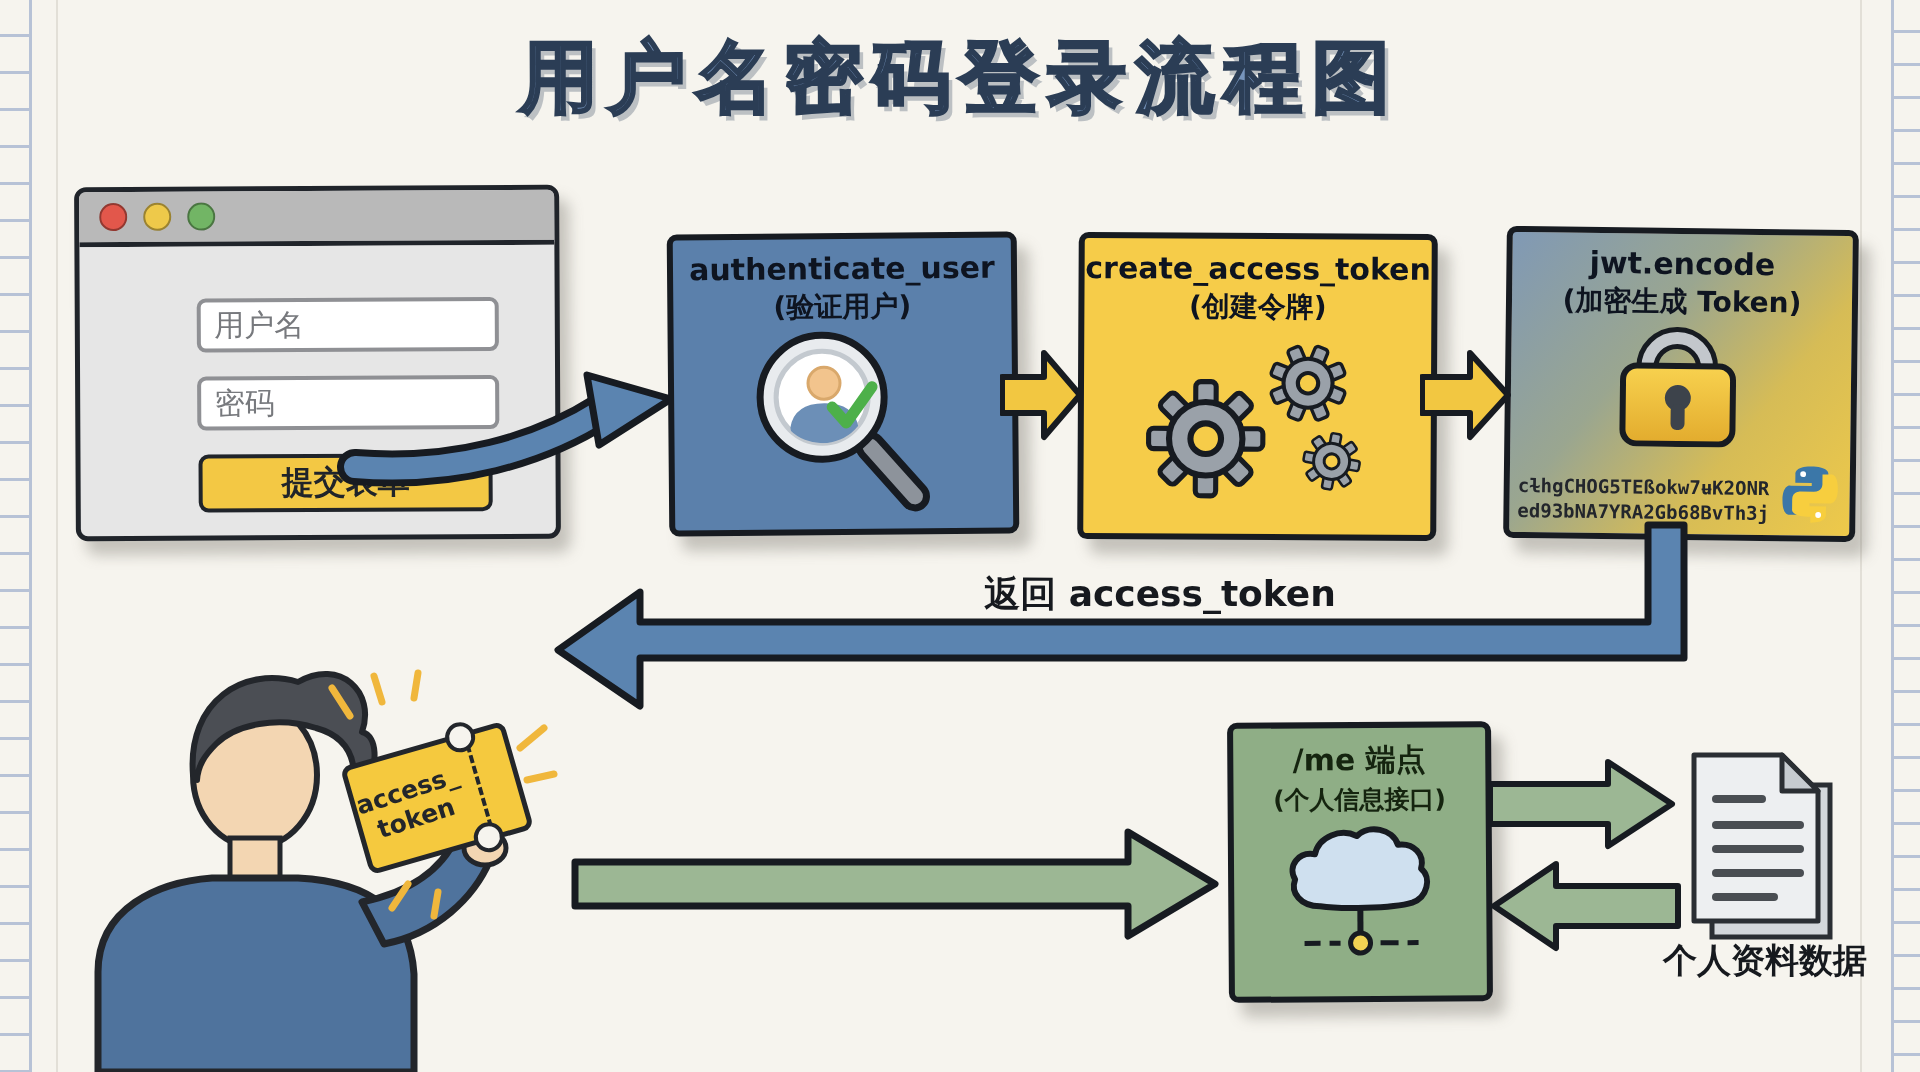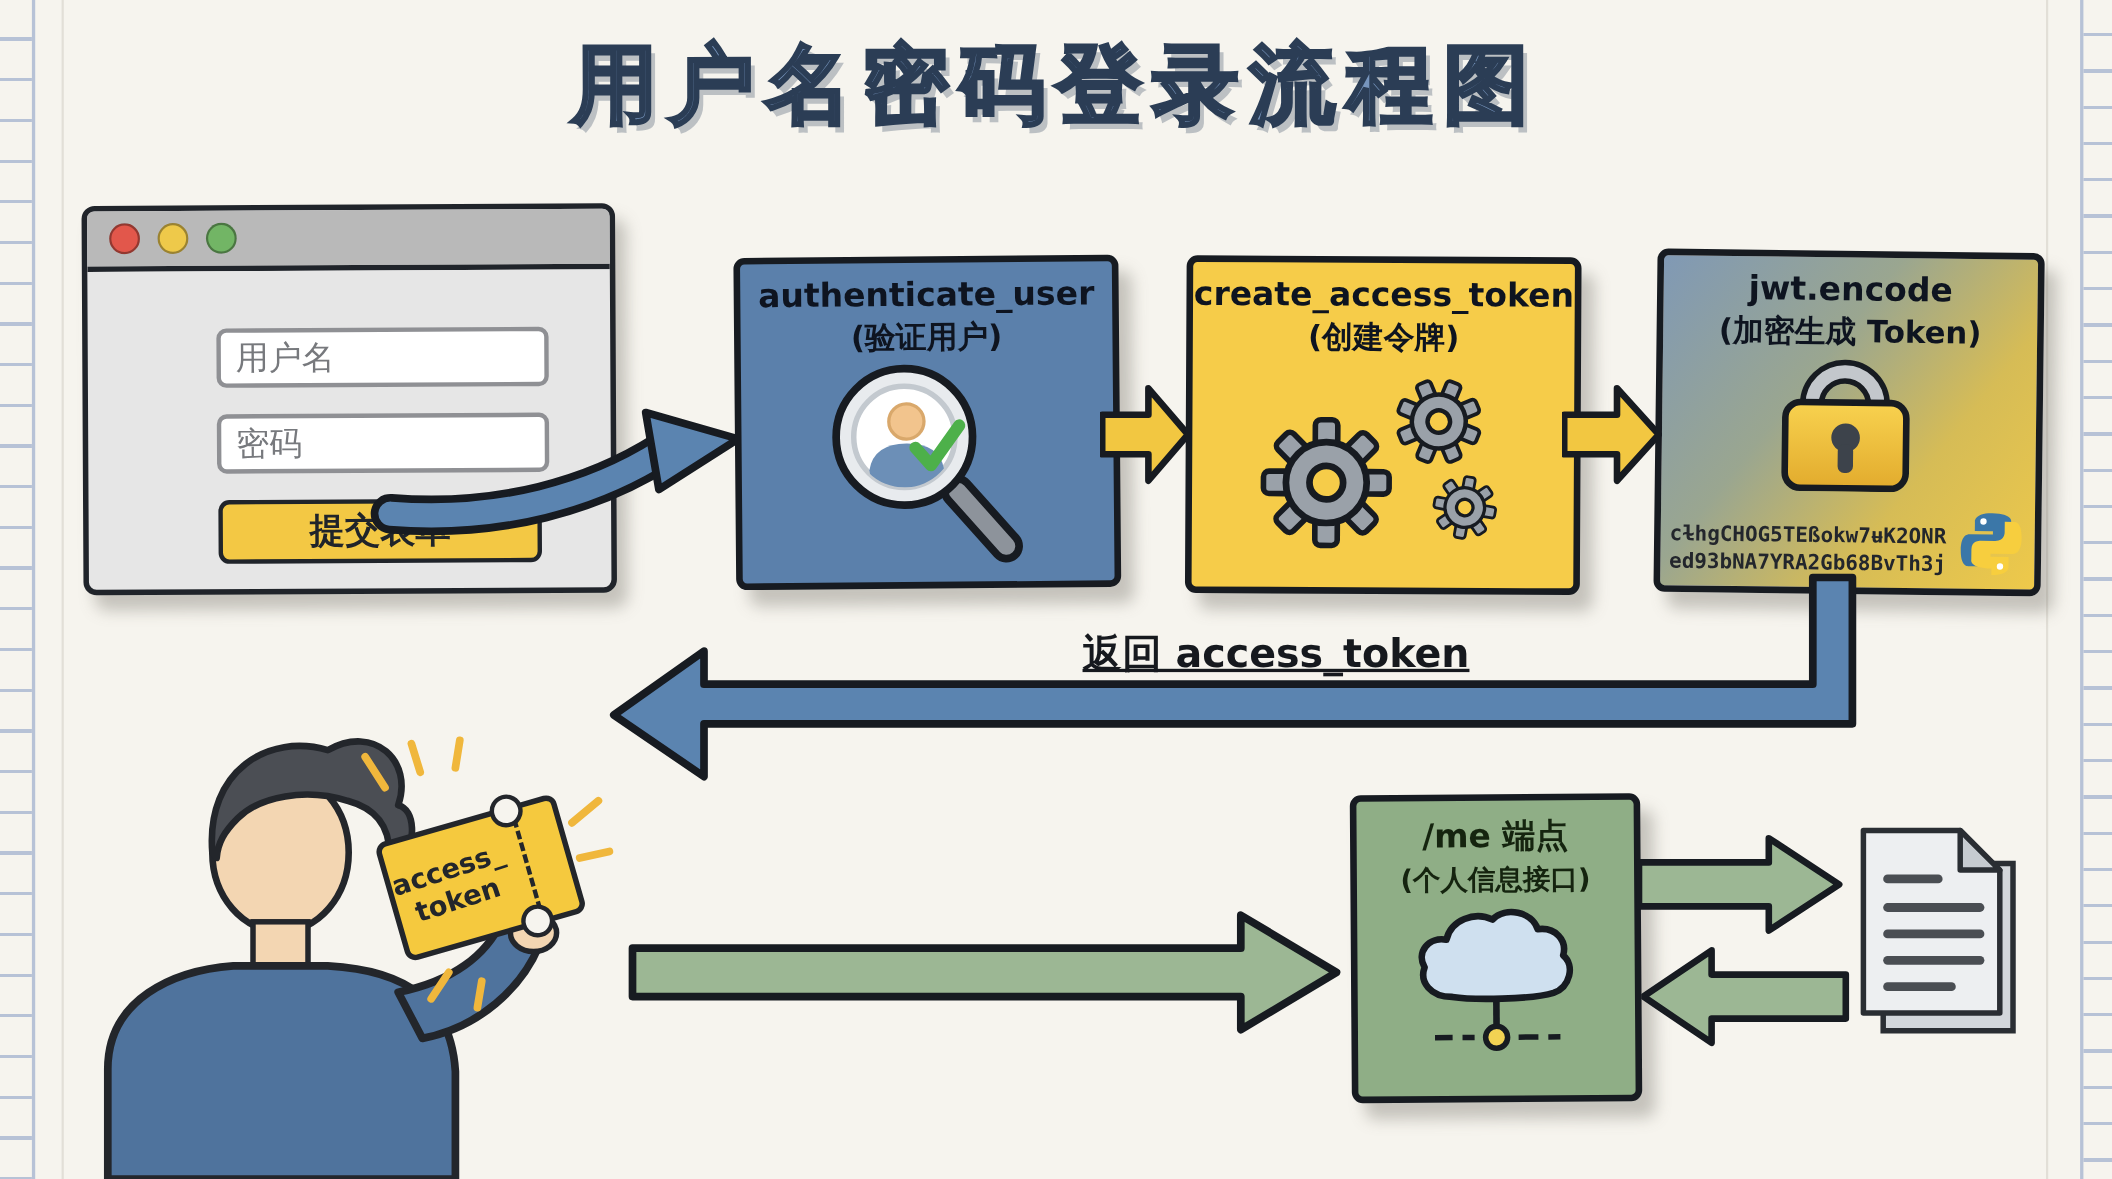--- a/index.html
+++ b/index.html
@@ -56,21 +56,21 @@
   .box-green{left:1228px;top:722px;width:252px;height:268px;background:#8fae86;transform:rotate(-.4deg);}
   .box-title{font-size:30px;font-weight:bold;color:#0e1420;margin-top:12px;}
   .box-sub{font-size:28px;font-weight:bold;color:#0e1420;margin-top:2px;}
   .box-green .box-title,.box-green .box-sub{color:#15240f;}
   .token-text{
     position:absolute;left:8px;bottom:8px;width:250px;text-align:center;
     font-family:"DejaVu Sans Mono","Liberation Mono",monospace;
     font-size:19px;font-weight:bold;color:#23262c;line-height:1.35;
   }
   .abs{position:absolute;}
-  .flow-label{position:absolute;font-size:36px;font-weight:bold;color:#16191e;text-align:center;text-decoration:underline;}
+  .flow-label{position:absolute;font-size:36px;font-weight:bold;color:#16191e;text-align:center;}
   
   .ticket{
     position:absolute;left:352px;top:742px;width:160px;height:102px;
     background:#f5c93e;border:5px solid #23262b;border-radius:10px;
     transform:rotate(-16deg);display:flex;align-items:center;
   }
   .ticket-text{width:108px;text-align:center;font-size:25px;font-weight:bold;color:#23262b;
     line-height:1.15;transform:rotate(-2deg);}
   .ticket-divider{position:absolute;right:34px;top:8px;bottom:8px;width:0;
     border-left:4px dashed #23262b;}
@@ -253,14 +253,15 @@
     <path d="M16,10 h88 l36,36 v130 H16 Z" fill="#edeff1" stroke="#2a2e33" stroke-width="5" stroke-linejoin="round"></path>
     <path d="M104,10 l36,36 h-36 z" fill="#c6cbd0" stroke="#2a2e33" stroke-width="5" stroke-linejoin="round"></path>
     <g stroke="#4a4e53" stroke-width="8" stroke-linecap="round">
       <line x1="38" y1="54" x2="84" y2="54"></line>
       <line x1="38" y1="80" x2="122" y2="80"></line>
       <line x1="38" y1="104" x2="122" y2="104"></line>
       <line x1="38" y1="128" x2="122" y2="128"></line>
       <line x1="38" y1="152" x2="96" y2="152"></line>
     </g>
   </svg>
+  <div class="flow-label" style="left:1635px;top:938px;width:260px;font-size:34px">个人资料数据</div>
 
 </div>
 
 </body></html>

